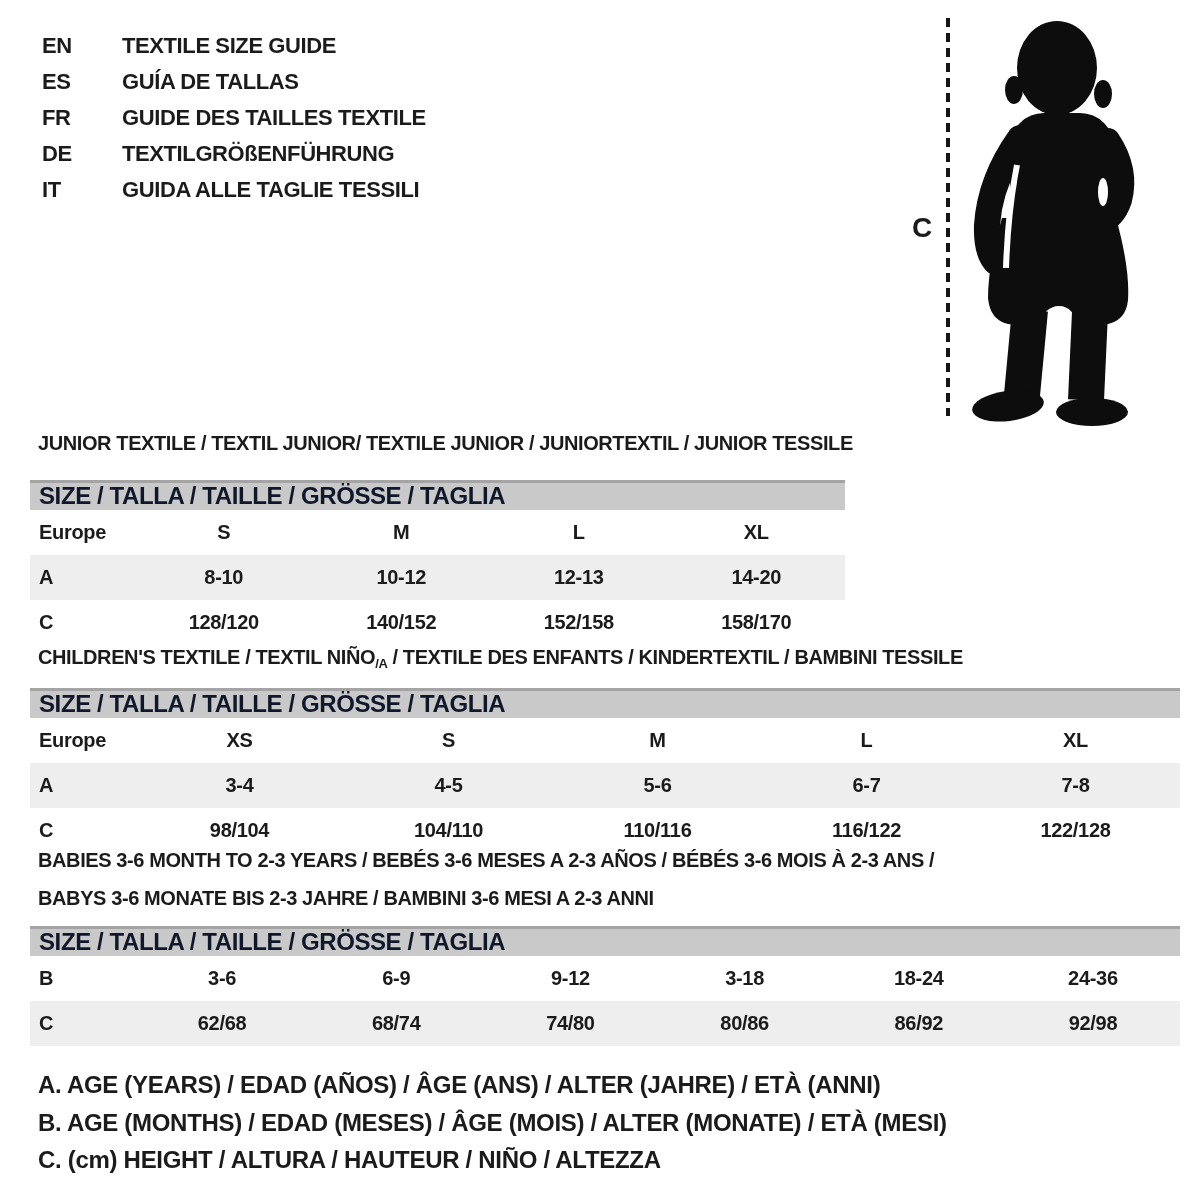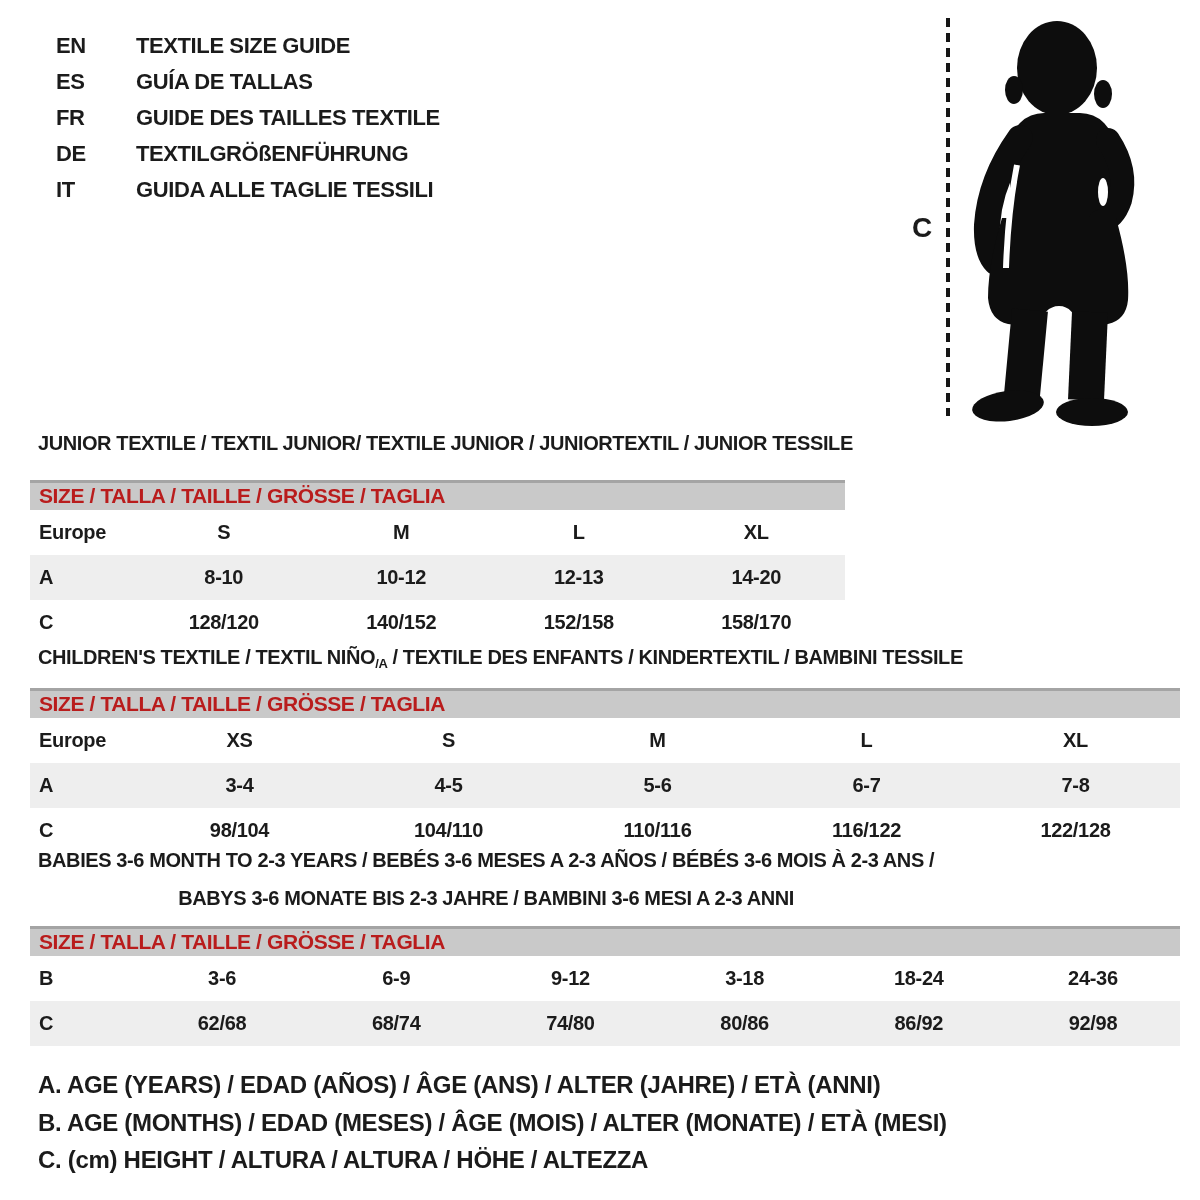--- a/index.html
+++ b/index.html
@@ -6,43 +6,43 @@
   html,body { width:1200px; height:1200px; background:#ffffff; }
   body {
     position:relative;
     font-family:"Liberation Sans", sans-serif;
     font-weight:bold;
     color:#1b1b1b;
     overflow:hidden;
   }
 
   
-  .lang-block { position:absolute; left:56px; top:28px; }
+  .lang-block { position:absolute; left:42px; top:28px; }
   .lang-row { display:flex; height:36px; align-items:center; font-size:22px; letter-spacing:-0.4px; }
   .lang-code { width:80px; }
 
   
   .figure { position:absolute; left:0; top:0; }
   .c-label { position:absolute; left:912px; top:212px; font-size:28px; }
   .dash-line {
     position:absolute; left:946px; top:18px; width:4px; height:398px;
     background:repeating-linear-gradient(to bottom, #151515 0 9px, transparent 9px 15px);
   }
   .toddler { position:absolute; left:960px; top:10px; }
 
   
   .sec-title { position:absolute; left:38px; font-size:20px; letter-spacing:-0.4px; white-space:nowrap; }
   .sec-title .subs { font-size:13px; vertical-align:-4px; }
-  .two-line { line-height:38px;text-align:center; }
+  .two-line { line-height:38px; }
 
   
   .tbl { position:absolute; left:30px; }
   .tbl-bar {
     height:30px; background:#c9c9c9; border-top:3px solid #a4a4a4;
-    font-size:21px; color:#b91c1c; padding-left:9px; line-height:26px;
+    font-size:24px; color:#0f172a; padding-left:9px; line-height:26px;
     letter-spacing:-0.4px;
   }
   .trow { display:flex; align-items:center; height:45px; font-size:20px; letter-spacing:-0.3px; }
   .trow.shaded { background:#eeeeee; }
   .tlabel { width:105px; padding-left:9px; }
   .tcell { flex:1; text-align:center; }
 
   .tbl-junior   { top:480px; width:815px; }
   .tbl-children { top:688px; width:1150px; }
   .tbl-babies   { top:926px; width:1150px; }
@@ -190,14 +190,14 @@
     <span class="tcell">74/80</span>
     <span class="tcell">80/86</span>
     <span class="tcell">86/92</span>
     <span class="tcell">92/98</span>
   </div>
 </div>
 
 <div class="legend">
   <div>A. AGE (YEARS) / EDAD (AÑOS) / ÂGE (ANS) / ALTER (JAHRE) / ETÀ (ANNI)</div>
   <div>B. AGE (MONTHS) / EDAD (MESES) / ÂGE (MOIS) / ALTER (MONATE) / ETÀ (MESI)</div>
-  <div>C. (cm) HEIGHT / ALTURA / ALTURA / HÖHE / ALTEZZA</div>
+  <div>C. (cm) HEIGHT / ALTURA / HAUTEUR / NIÑO / ALTEZZA</div>
 </div>
 
 </body></html>

